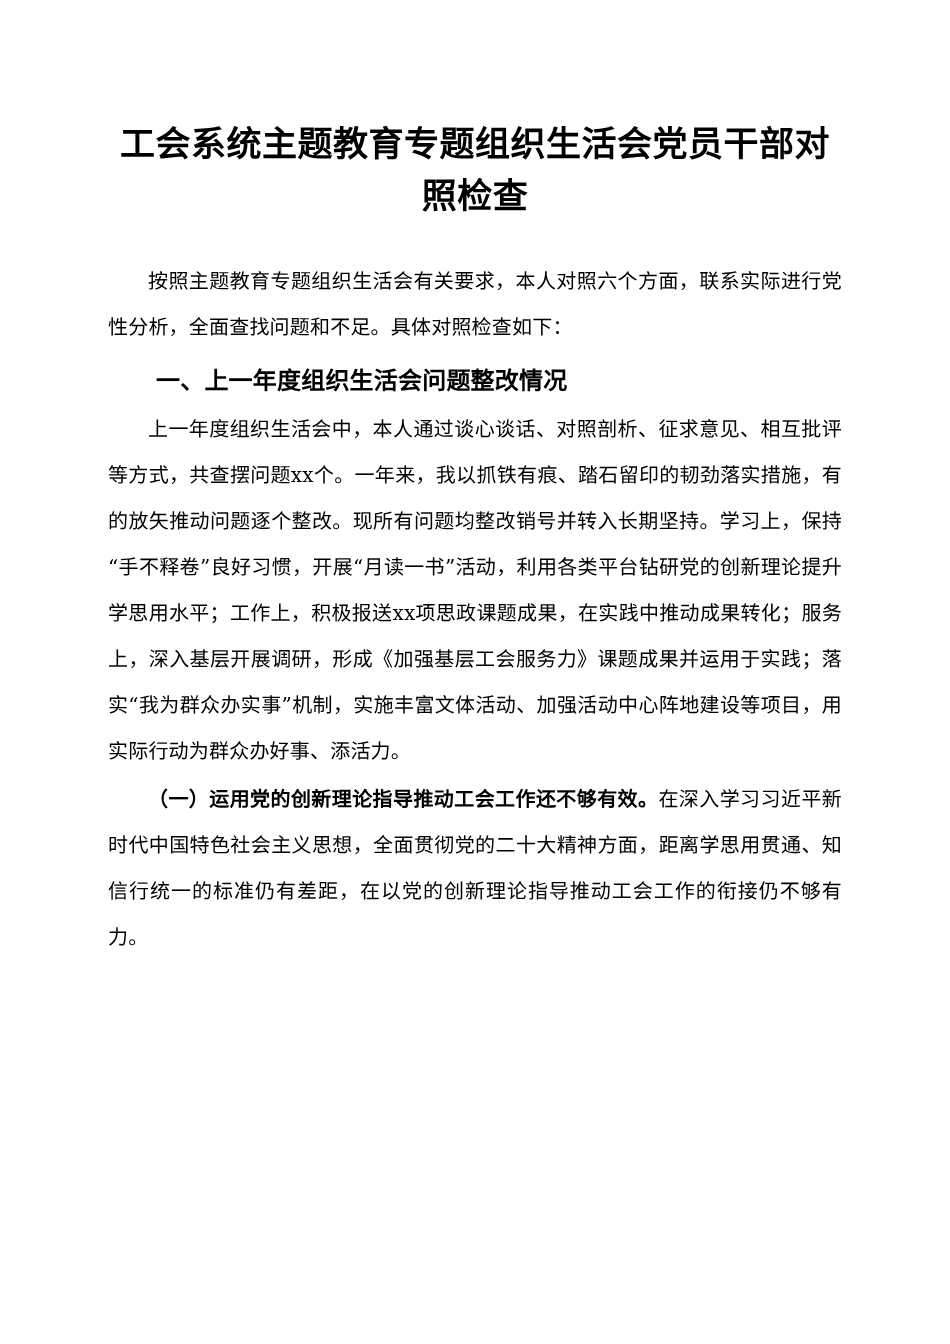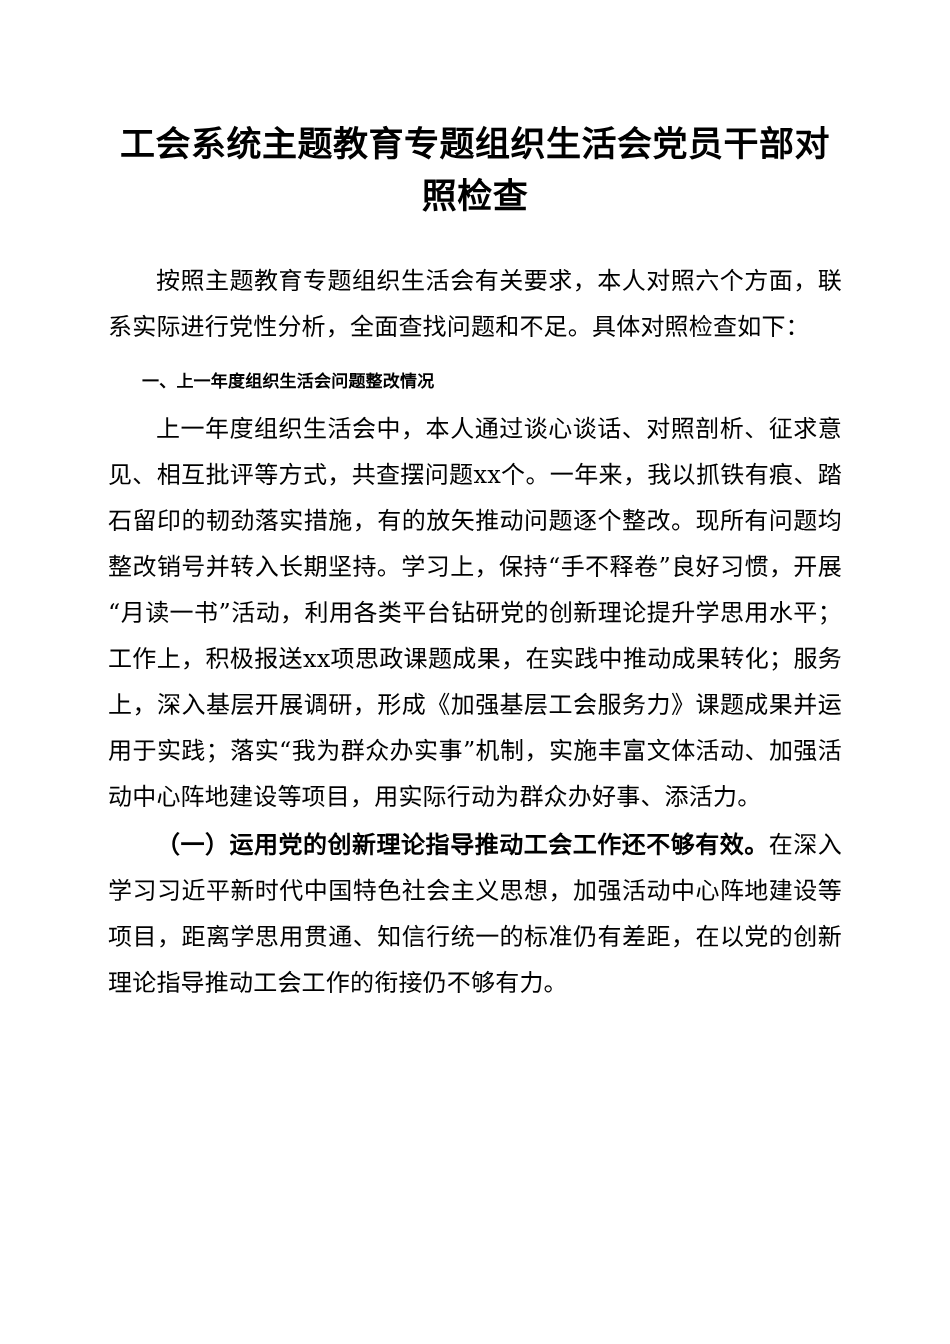--- a/index.html
+++ b/index.html
@@ -26,30 +26,30 @@
     font-family: "DejaVu Serif", "Liberation Serif", serif;
     font-weight: bold;
     font-size: 35px;
     line-height: 52px;
     text-align: center;
     letter-spacing: 0.5px;
     margin: 0 0 36px 0;
     padding: 0 8px;
   }
   .para {
-    font-size: 24px;
+    font-size: 20px;
     line-height: 46px;
     text-align: justify;
     text-justify: inter-ideograph;
     margin: 0 0 2px 0;
     text-indent: 2em;
     letter-spacing: 0.2px;
   }
   .heading {
-    font-size: 17px;
+    font-size: 24px;
     line-height: 46px;
     font-weight: bold;
     text-indent: 2em;
     margin: 8px 0 2px 0;
     letter-spacing: 0.2px;
   }
   .para .lead {
     font-weight: bold;
     margin-top: 32px;
   }
@@ -61,15 +61,15 @@
 
   <h1 class="doc-title">工会系统主题教育专题组织生活会党员干部对照检查</h1>
 
   <p class="para">按照主题教育专题组织生活会有关要求，本人对照六个方面，联系实际进行党性分析，全面查找问题和不足。具体对照检查如下：</p>
 
   <h2 class="heading">一、上一年度组织生活会问题整改情况</h2>
 
   <p class="para">上一年度组织生活会中，本人通过谈心谈话、对照剖析、征求意见、相互批评等方式，共查摆问题xx个。一年来，我以抓铁有痕、踏石留印的韧劲落实措施，有的放矢推动问题逐个整改。现所有问题均整改销号并转入长期坚持。学习上，保持“手不释卷”良好习惯，开展“月读一书”活动，利用各类平台钻研党的创新理论提升学思用水平；工作上，积极报送xx项思政课题成果，在实践中推动成果转化；服务上，深入基层开展调研，形成《加强基层工会服务力》课题成果并运用于实践；落实“我为群众办实事”机制，实施丰富文体活动、加强活动中心阵地建设等项目，用实际行动为群众办好事、添活力。</p>
 
 
-  <p class="para"><span class="lead">（一）运用党的创新理论指导推动工会工作还不够有效。</span><span>在深入学习习近平新时代中国特色社会主义思想，加强活动中心阵地建设等项目，距离学思用贯通、知信行统一的标准仍有差距，在以党的创新理论指导推动工会工作的衔接仍不够有力。</span></p>
+  <p class="para"><span class="lead">（一）运用党的创新理论指导推动工会工作还不够有效。</span><span>在深入学习习近平新时代中国特色社会主义思想，全面贯彻党的二十大精神方面，距离学思用贯通、知信行统一的标准仍有差距，在以党的创新理论指导推动工会工作的衔接仍不够有力。</span></p>
 
 </div>
 
 </body></html>

